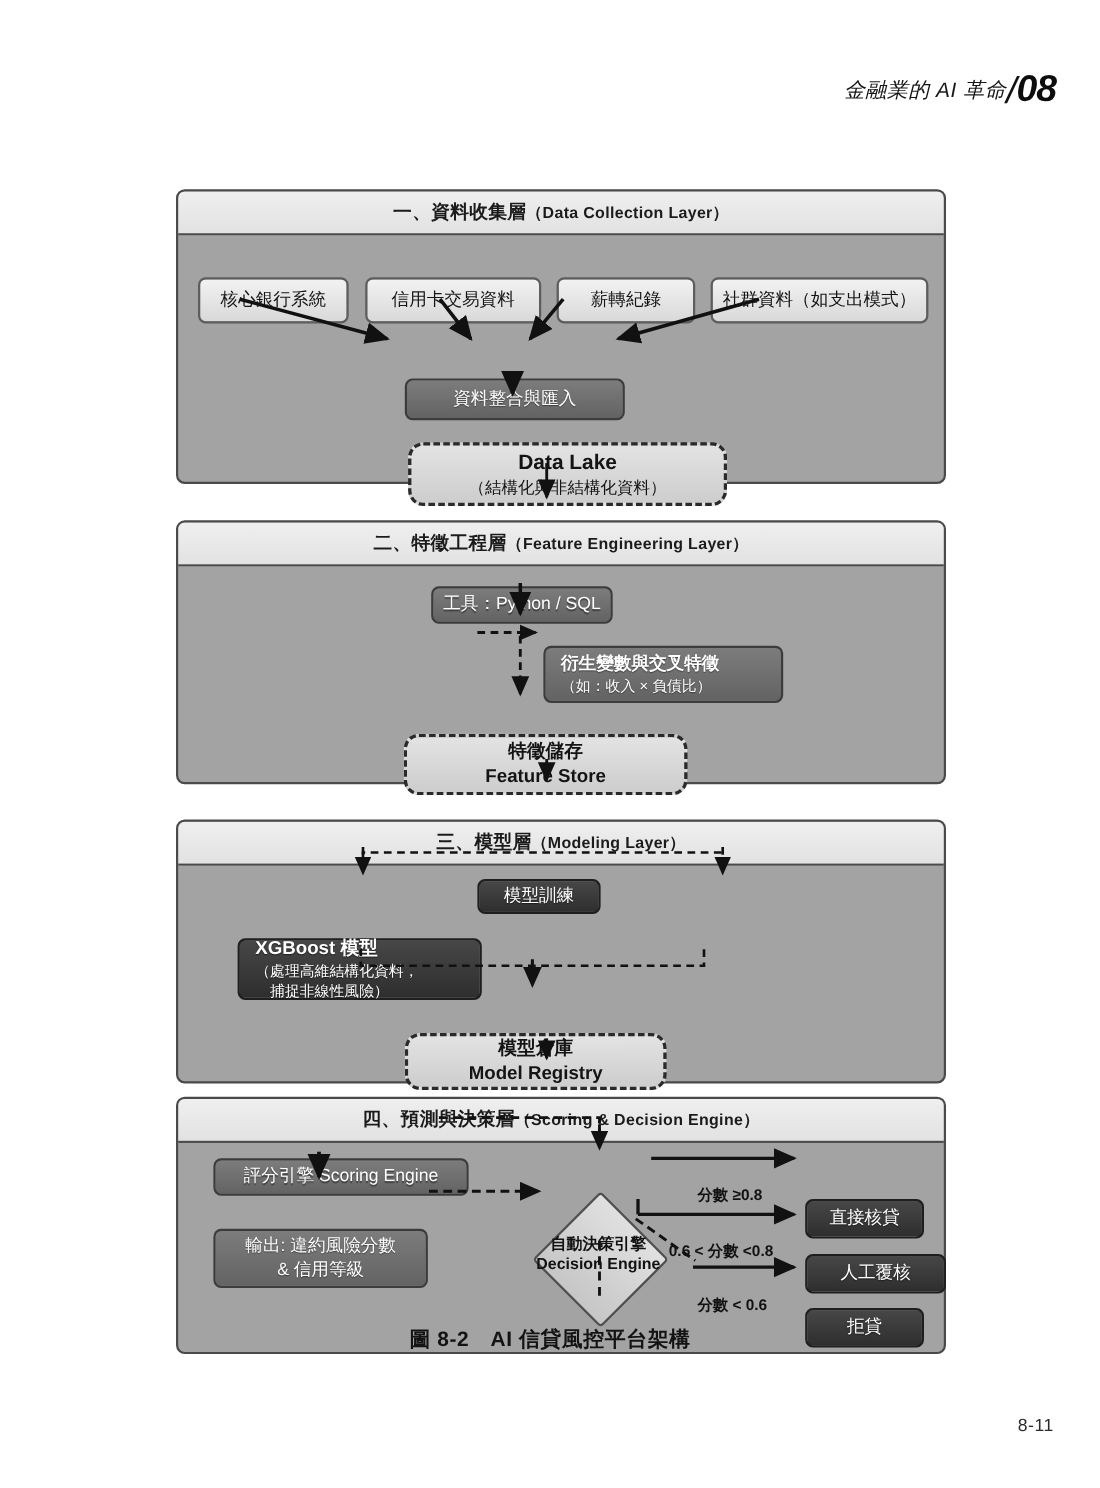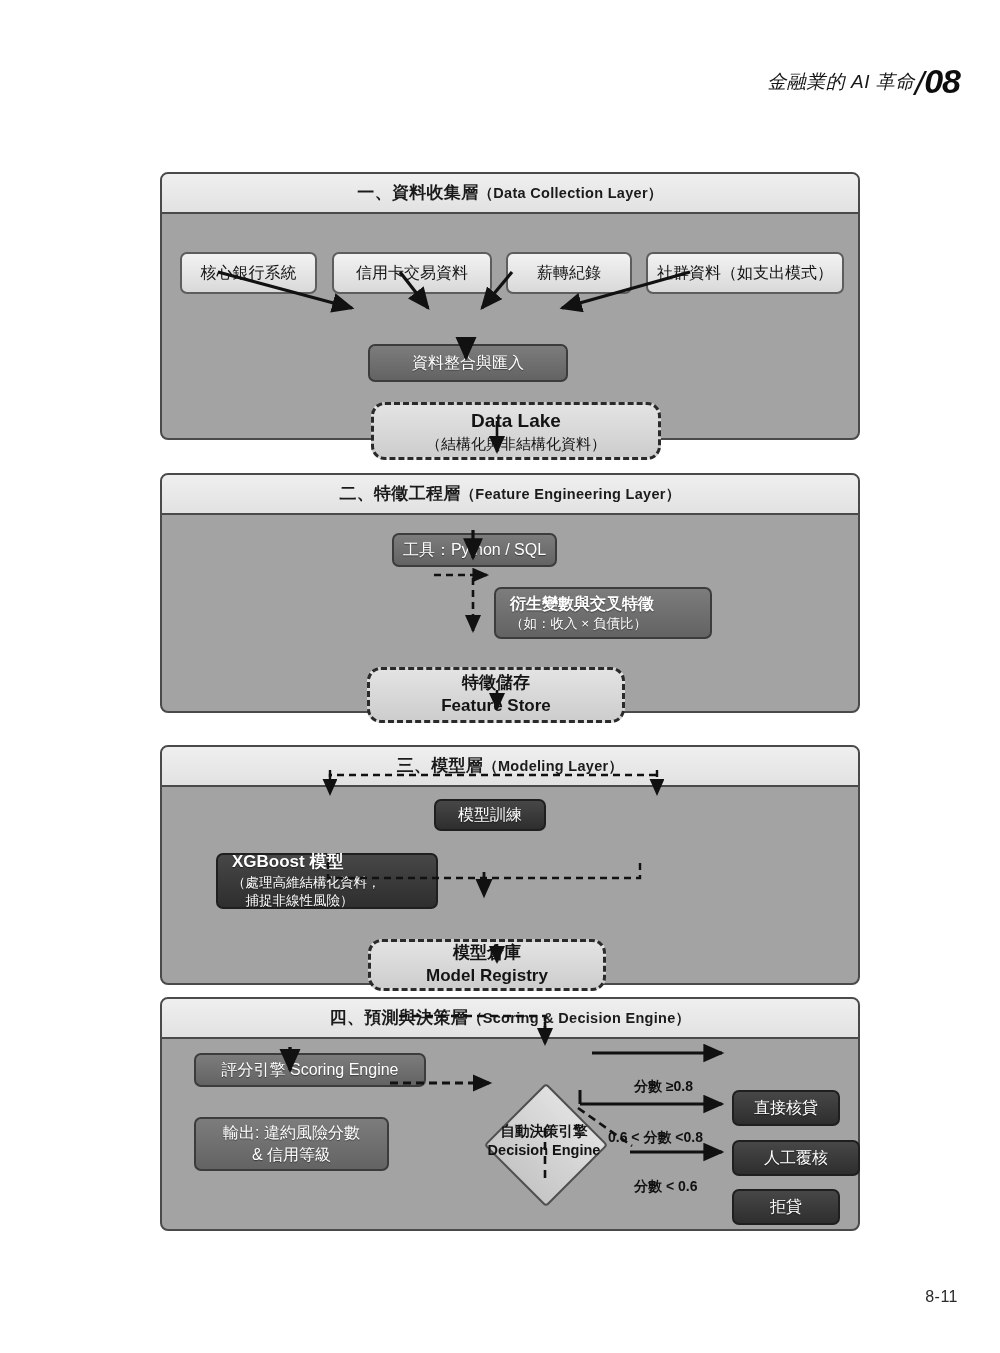--- a/index.html
+++ b/index.html
@@ -296,14 +296,15 @@
 
     <line x1="592" y1="1053" x2="722" y2="1053" stroke="#111" stroke-width="3" marker-end="url(#ah)"></line>
 
     <path d="M580 1090 L580 1104" fill="none" stroke="#111" stroke-width="3"></path>
     <line x1="580" y1="1104" x2="722" y2="1104" stroke="#111" stroke-width="3" marker-end="url(#ah)"></line>
 
     <line x1="578" y1="1108" x2="632" y2="1146" stroke="#111" stroke-width="2.6" stroke-dasharray="8,5"></line>
     <line x1="630" y1="1152" x2="722" y2="1152" stroke="#111" stroke-width="3" marker-end="url(#ah)"></line>
   </svg>
 
+  <div class="caption">圖 8-2　AI 信貸風控平台架構</div>
   <div class="folio">8-11</div>
 </div>
 
 </body></html>

